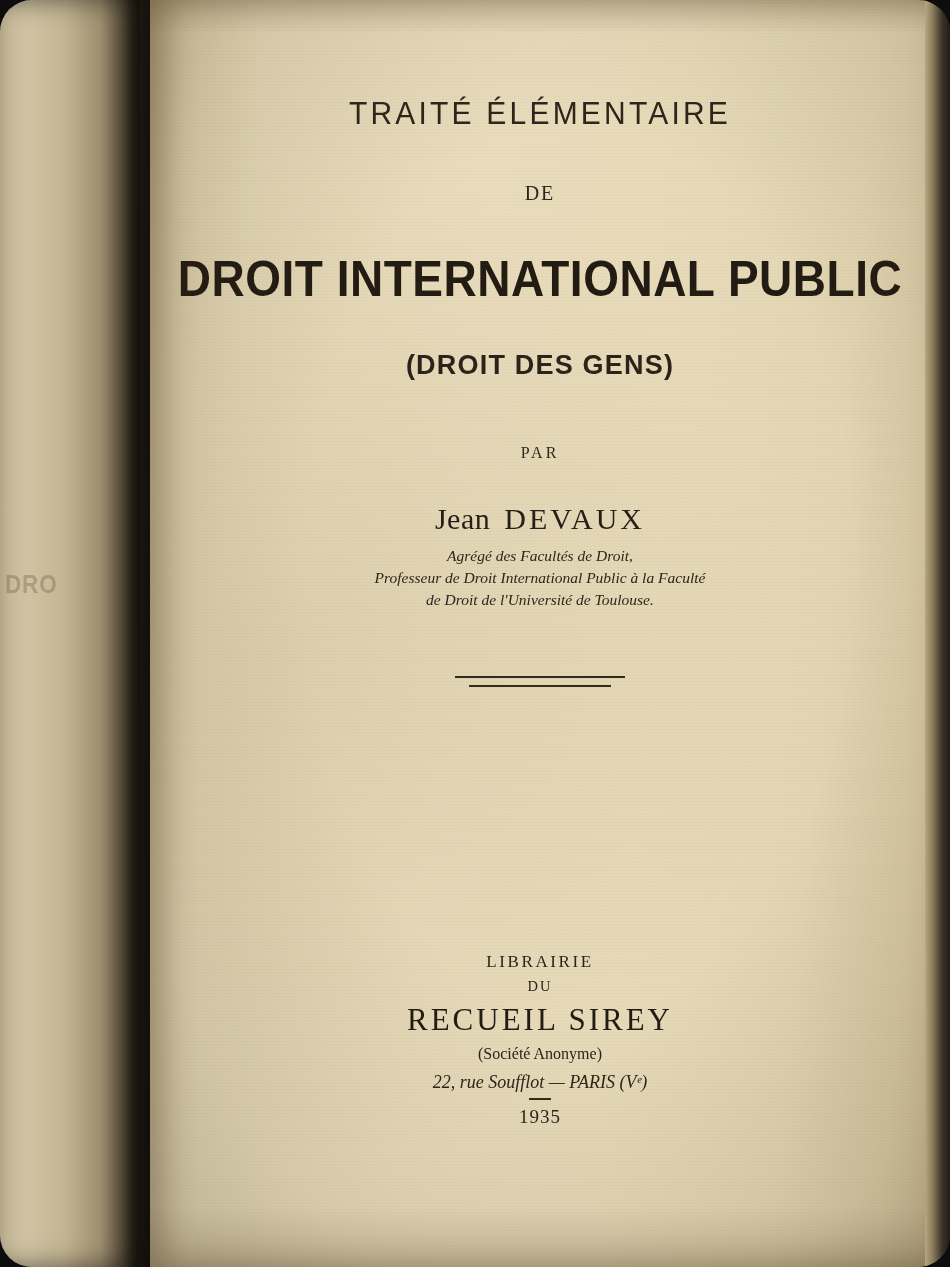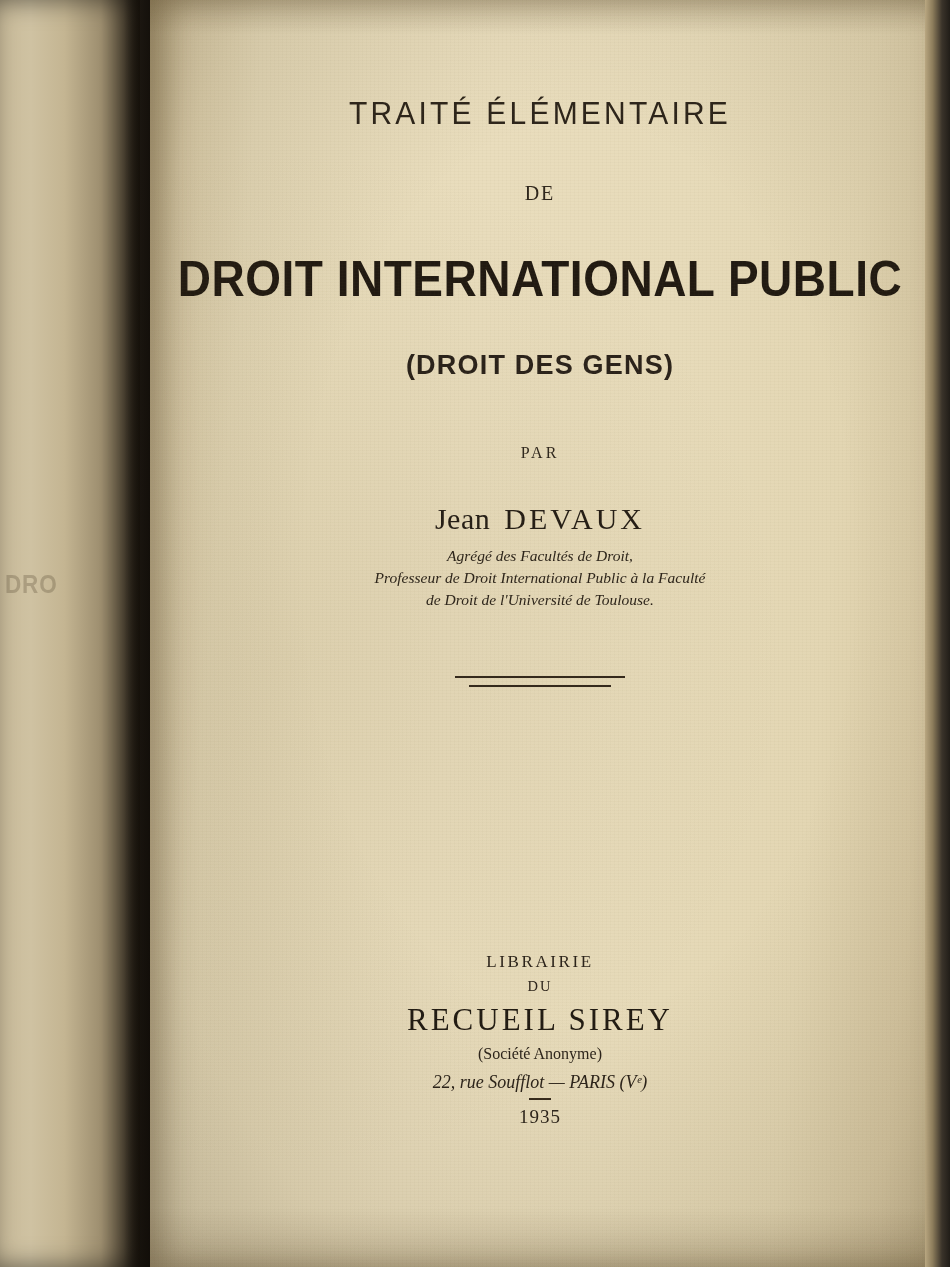--- a/index.html
+++ b/index.html
@@ -7,20 +7,21 @@
     padding: 0;
     background: #0d0d0d;
   }
   #page {
     position: relative;
     width: 950px;
     height: 1267px;
     overflow: hidden;
     background: #1a1612;
     font-family: "Liberation Serif", serif;
+    border-radius: 32px;
   }
 
   
   .backdrop {
     position: absolute;
     inset: 0;
     background:
       linear-gradient(100deg, #2b2724 0%, #201d1a 18%, #151311 40%, #1b1917 100%);
   }
 

